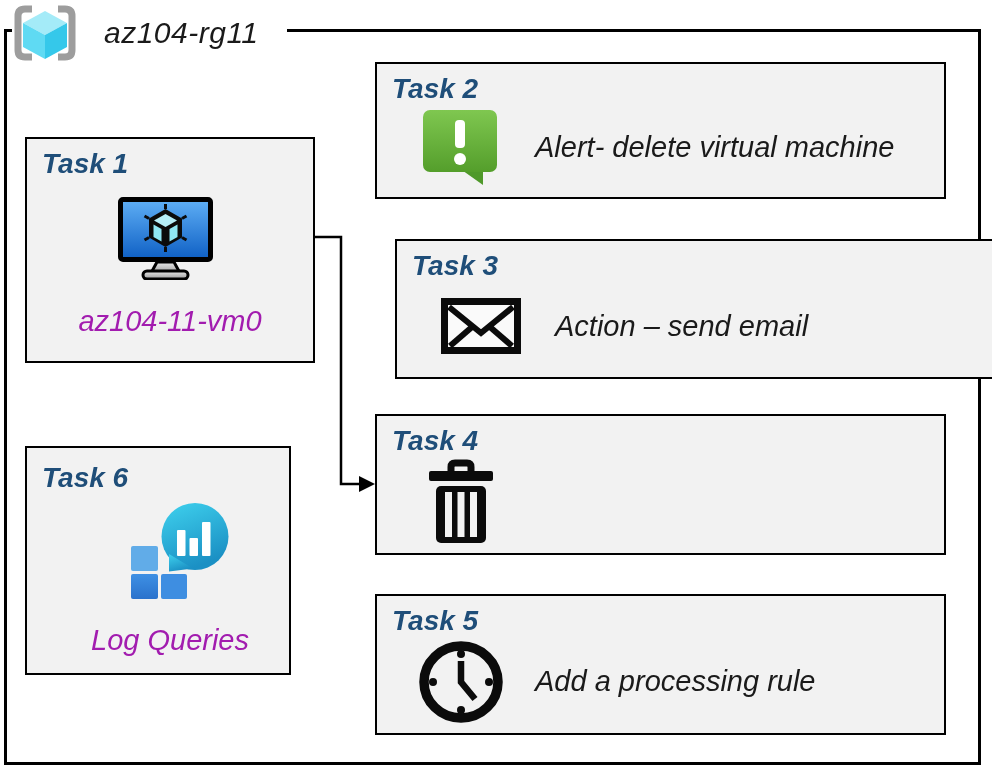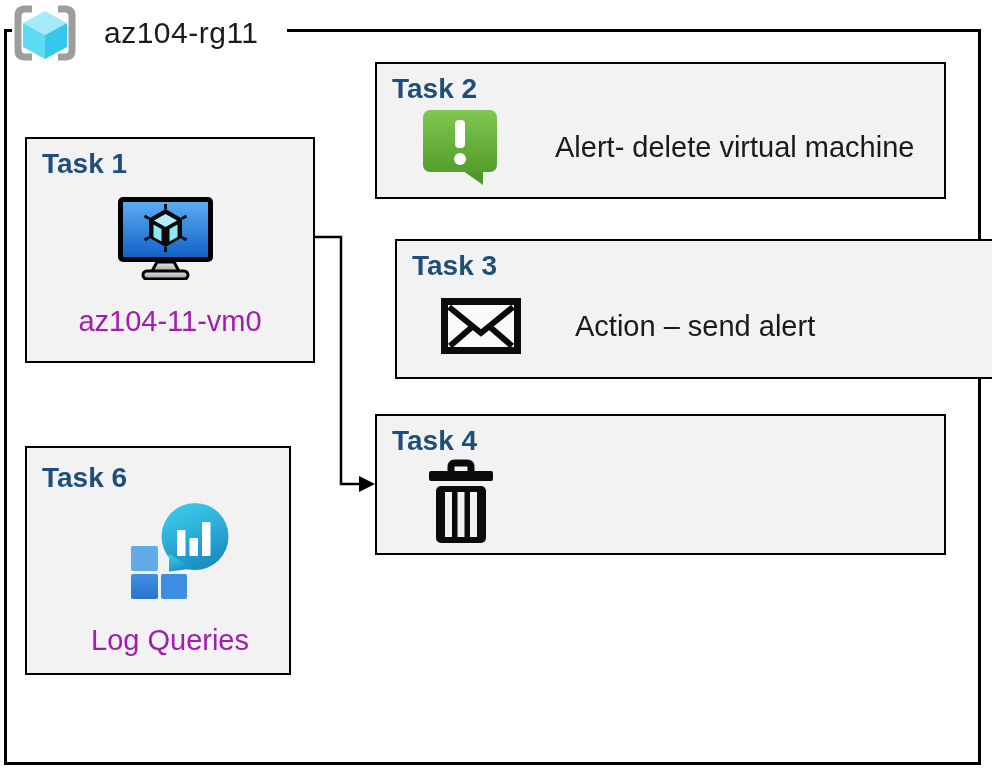--- a/index.html
+++ b/index.html
@@ -1,37 +1,37 @@
 <!DOCTYPE html>
 <html><head>
 <meta charset="utf-8">
 <style>
   html,body{margin:0;padding:0;background:#ffffff;}
   .canvas{
     position:relative;width:992px;height:774px;background:#ffffff;overflow:hidden;
-    font-family:"Liberation Sans", sans-serif;color:#111;
+    font-family:"Liberation Sans", sans-serif;color:#111;font-style:italic;
   }
   .outer-border{
     position:absolute;left:4px;top:29px;width:977px;height:736px;
     border:3px solid #000;background:transparent;box-sizing:border-box;
   }
   .rg-header{
     position:absolute;left:12px;top:2px;height:62px;z-index:3;
     display:flex;align-items:center;gap:26px;background:#ffffff;padding-right:28px;
   }
   .rg-name{font-size:30px;color:#1a1a1a;letter-spacing:0.5px;}
   .task-box{
     position:absolute;background:#F2F2F2;border:2px solid #000;box-sizing:border-box;z-index:2;
   }
   .task-title{
     position:absolute;left:15px;top:9px;font-size:28px;font-weight:bold;color:#1F4E79;
   }
   .task-row{
     position:absolute;left:36px;top:44px;right:14px;bottom:10px;
-    display:flex;align-items:center;gap:20px;
+    display:flex;align-items:center;
   }
   .icon-wrap{width:96px;display:flex;justify-content:center;align-items:center;flex-shrink:0;}
   .task-text{margin-left:26px;font-size:29px;color:#1a1a1a;white-space:nowrap;}
   
   .center-label{position:absolute;left:0;right:0;text-align:center;font-size:29px;color:#a21caf;}
   .vm-icon-pos{position:absolute;left:90px;top:57px;}
   .log-icon-pos{position:absolute;left:104px;top:54px;}
   .arrow-overlay{position:absolute;left:0;top:0;z-index:1;pointer-events:none;}
 </style>
 </head>
@@ -143,34 +143,50 @@
     <div class="task-title">Task 3</div>
     <div class="task-row">
       <div class="icon-wrap">
         <svg width="80" height="56" viewBox="0 0 80 56">
           <rect x="3.5" y="3.5" width="73" height="49" fill="#FAFAFA" stroke="#0b0b0b" stroke-width="7"></rect>
           <path d="M8,9 L40,35 L72,9" fill="none" stroke="#0b0b0b" stroke-width="6"></path>
           <path d="M9,48 L31,29" fill="none" stroke="#0b0b0b" stroke-width="6"></path>
           <path d="M71,48 L49,29" fill="none" stroke="#0b0b0b" stroke-width="6"></path>
         </svg>
       </div>
-      <div class="task-text">Action – send alert</div>
+      <div class="task-text">Action – send email</div>
     </div>
   </div>
 
   <div class="task-box" style="left:375px;top:414px;width:571px;height:141px;">
     <div class="task-title">Task 4</div>
     <div class="task-row">
       <div class="icon-wrap">
         <svg width="66" height="85" viewBox="0 0 66 85">
           <path d="M23,12 V8 Q23,4 27,4 H39 Q43,4 43,8 V12" fill="none" stroke="#0b0b0b" stroke-width="7"></path>
           <rect x="1" y="12" width="64" height="10" rx="2" fill="#0b0b0b"></rect>
           <rect x="8" y="27" width="50" height="57" rx="5" fill="#0b0b0b"></rect>
           <rect x="17" y="33" width="7" height="45" fill="#F2F2F2"></rect>
           <rect x="29.5" y="33" width="7" height="45" fill="#F2F2F2"></rect>
           <rect x="42" y="33" width="7" height="45" fill="#F2F2F2"></rect>
         </svg>
       </div>
     </div>
   </div>
 
+  <div class="task-box" style="left:375px;top:594px;width:571px;height:141px;">
+    <div class="task-title">Task 5</div>
+    <div class="task-row">
+      <div class="icon-wrap">
+        <svg width="90" height="86" viewBox="0 0 90 86">
+          <ellipse cx="45" cy="43" rx="37" ry="36" fill="none" stroke="#0b0b0b" stroke-width="9.5"></ellipse>
+          <circle cx="45" cy="15" r="4" fill="#0b0b0b"></circle>
+          <circle cx="73" cy="43" r="4" fill="#0b0b0b"></circle>
+          <circle cx="45" cy="71" r="4" fill="#0b0b0b"></circle>
+          <circle cx="17" cy="43" r="4" fill="#0b0b0b"></circle>
+          <path d="M45,22 L45,43 L59,60" fill="none" stroke="#0b0b0b" stroke-width="6.5"></path>
+        </svg>
+      </div>
+      <div class="task-text">Add a processing rule</div>
+    </div>
+  </div>
 
 </div>
 
 </body></html>

